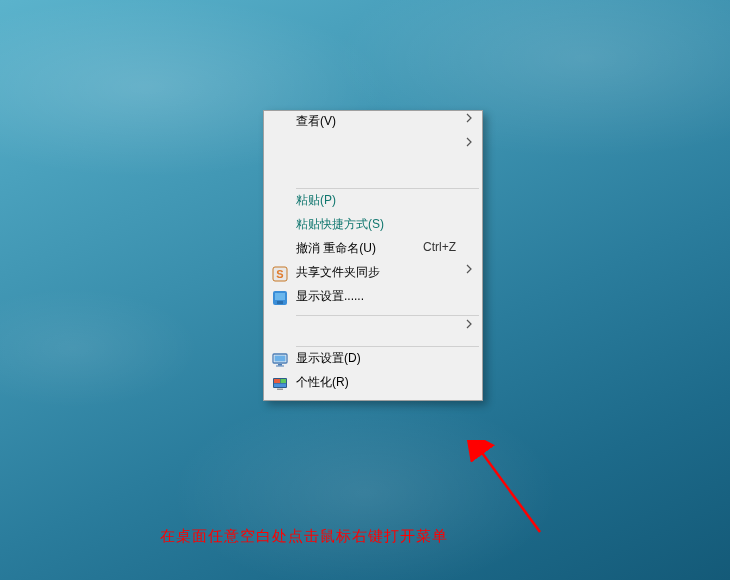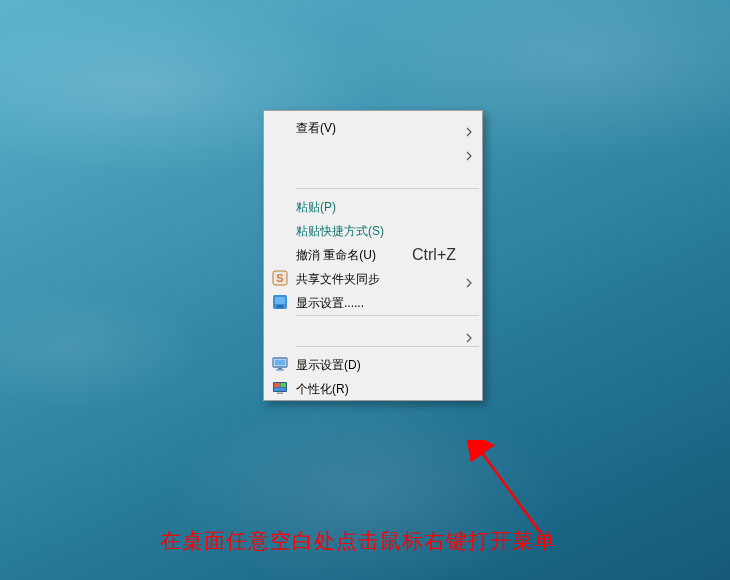--- a/index.html
+++ b/index.html
@@ -27,21 +27,21 @@
       top: 110px;
       width: 220px;
       background: #f0f0f0;
       border: 1px solid #a0a0a0;
       box-shadow: 4px 4px 8px rgba(0,0,0,0.3);
       padding: 2px;
       font-size: 12px;
     }
     .menu-item {
       display: flex;
-      align-items: flex-end;
+      align-items: flex-start;
       height: 24px;
       padding: 0 2px;
       cursor: default;
       position: relative;
     }
     .menu-item.disabled {
       color: #0f766e;
     }
     .menu-icon {
       width: 24px;
@@ -52,21 +52,21 @@
       flex-shrink: 0;
     }
     .menu-label {
       flex: 1;
       padding-left: 4px;
       white-space: nowrap;
     }
     .menu-shortcut {
       padding-right: 22px;
       color: #333;
-      font-size: 16px;
+      font-size: 12px;
     }
     .menu-arrow {
       position: absolute;
       right: 8px;
       width: 6px;
       height: 10px;
       display: flex;
       align-items: center;
       justify-content: center;
       color: #555;
@@ -78,21 +78,21 @@
     }
     .icon-svg {
       width: 16px;
       height: 16px;
     }
     .annotation-text {
       position: absolute;
       left: 160px;
       top: 527px;
       color: #ff0000;
-      font-size: 21px;
+      font-size: 15px;
       font-weight: normal;
       font-family: Liberation Serif, serif;
       letter-spacing: 1px;
     }
     .annotation-arrow {
       position: absolute;
       left: 465px;
       top: 440px;
       pointer-events: none;
     }

